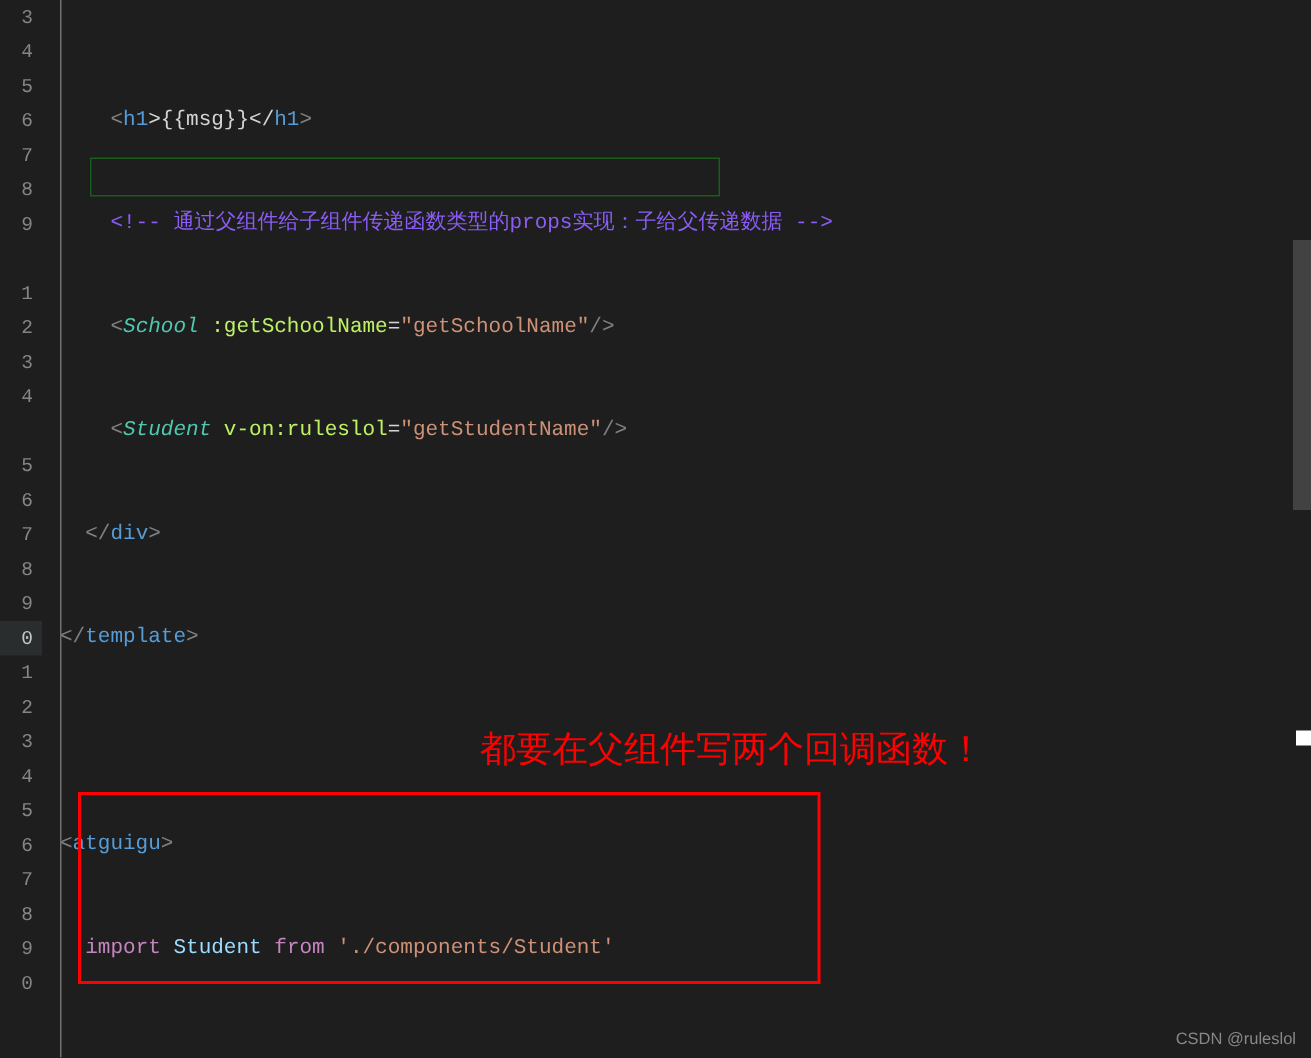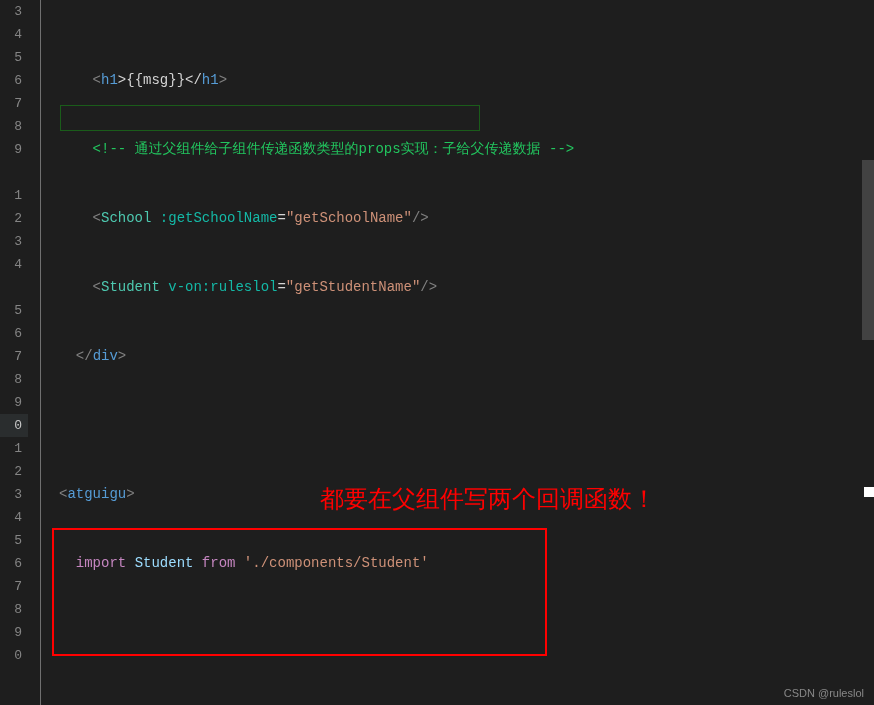--- a/index.html
+++ b/index.html
@@ -43,29 +43,28 @@
     .code {
       flex: 1;
       line-height: 23px;
       padding-left: 12px;
       white-space: pre;
       position: relative;
     }
     .line {
       height: 23px;
       position: relative;
-      padding-left: 19px;
     }
     .tag { color: #569cd6; }
-    .tagname { color: #4ec9b0; }
-    .attr { color: #14b8a6; }
+    .tagname { color: #4ec9b0; font-style: italic; }
+    .attr { color: #bef264; }
     .str { color: #ce9178; }
     .kw { color: #c586c0; }
     .punct { color: #808080; }
-    .cmt { color: #22c55e; }
+    .cmt { color: #8b5cf6; }
     .prop { color: #9cdcfe; }
     .white { color: #d4d4d4; }
     
     .green-box {
       position: absolute;
       border: 1px solid #1a5c1a;
       top: 105px;
       left: 60px;
       width: 420px;
       height: 26px;
@@ -161,20 +160,21 @@
     <div class="ln">0</div>
   </div>
 
   <div class="code">
     <div class="active-indent"></div>
     <div class="line">    <span class="punct">&lt;</span><span class="tag">h1</span><span class="white">&gt;{{msg}}&lt;/</span><span class="tag">h1</span><span class="punct">&gt;</span></div>
     <div class="line">    <span class="cmt">&lt;!-- 通过父组件给子组件传递函数类型的props实现：子给父传递数据 --&gt;</span></div>
     <div class="line">    <span class="punct">&lt;</span><span class="tagname">School</span><span class="attr"> :getSchoolName</span><span class="white">=</span><span class="str">"getSchoolName"</span><span class="punct">/&gt;</span></div>
     <div class="line">    <span class="punct">&lt;</span><span class="tagname">Student</span><span class="attr"> v-on:ruleslol</span><span class="white">=</span><span class="str">"getStudentName"</span><span class="punct">/&gt;</span></div>
     <div class="line">  <span class="punct">&lt;/</span><span class="tag">div</span><span class="punct">&gt;</span></div>
+    <div class="line"><span class="punct">&lt;/</span><span class="tag">template</span><span class="punct">&gt;</span></div>
     <div class="line"></div>
     <div class="line"><span class="punct">&lt;</span><span class="tag">atguigu</span><span class="punct">&gt;</span></div>
     <div class="line">  <span class="kw">import</span><span class="prop"> Student </span><span class="kw">from</span><span class="str"> './components/Student'</span></div>
     
     
     
     
     
     
     

